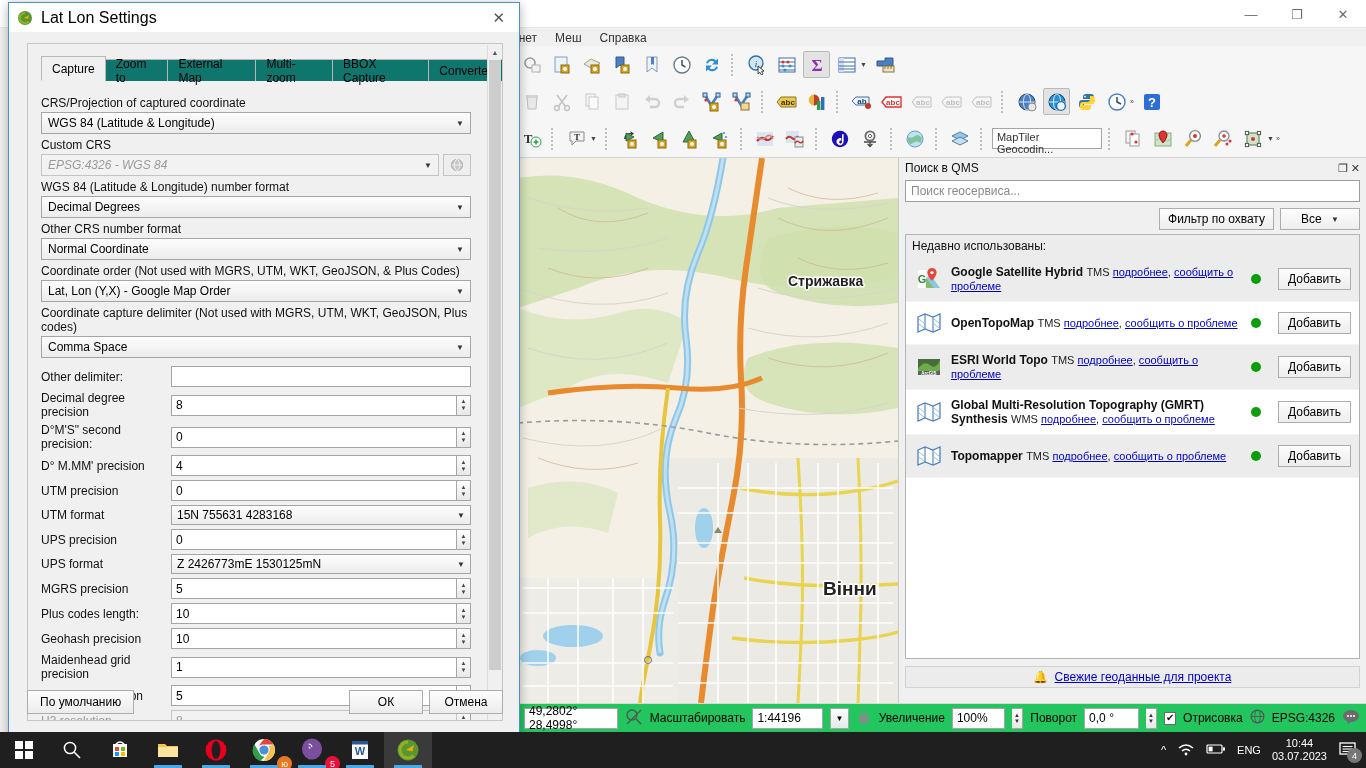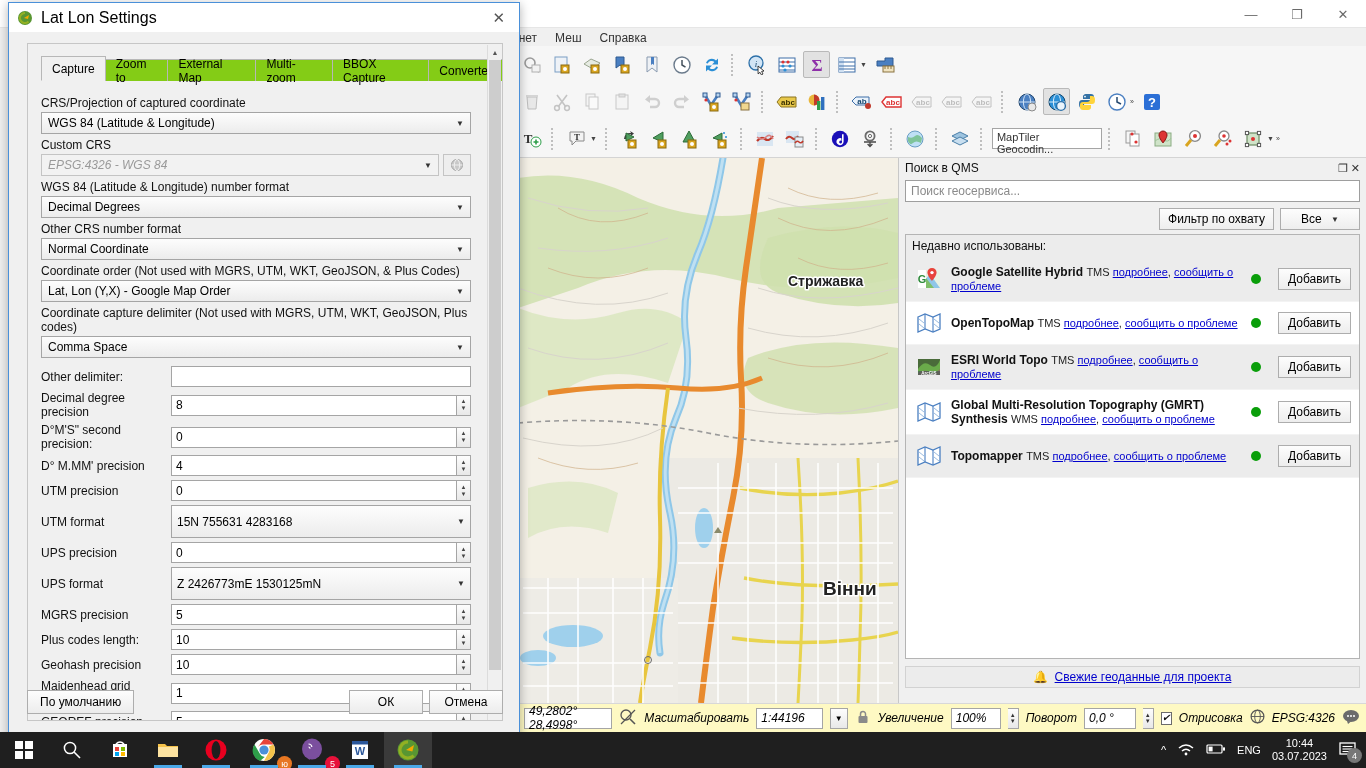--- a/index.html
+++ b/index.html
@@ -52,53 +52,53 @@
   .qms-txt { flex:1; min-width:0; }
   .qms-name { font-weight:bold; font-size:12px; color:#111; margin-bottom:3px; }
   .qms-meta { font-size:11px; color:#222; }
   .qms-meta a { color:#0000cd; text-decoration:underline; }
   .dot { width:10px; height:10px; border-radius:50%; background:#0a9e0a; flex:none; margin-right:8px; }
   .add-btn { height:22px; border:1px solid #adadad; background:linear-gradient(#fdfdfd,#ededed); padding:0 9px; display:flex; align-items:center; font-size:12px; flex:none; }
   .qms-footer { margin:7px 6px 0 6px; height:22px; background:#ececec; border:1px solid #d2d2d2; display:flex; align-items:center; justify-content:center; gap:6px; font-size:12px; }
   .qms-footer a { color:#0000cd; text-decoration:underline; }
 
   
-  #statusbar { position:absolute; left:518px; top:703px; width:848px; height:29px; background:#fef9c3; border-top:1px solid #d8d8d8; display:flex; align-items:center; gap:7px; padding:0 6px; font-size:12px;font-style:italic; }
+  #statusbar { position:absolute; left:518px; top:703px; width:848px; height:29px; background:#22c55e; border-top:1px solid #d8d8d8; display:flex; align-items:center; gap:7px; padding:0 6px; font-size:12px; }
   .sb-field { height:21px; border:1px solid #a5a5a5; background:#fff; display:flex; align-items:center; padding:0 4px; font-size:12px; }
   .sb-lbl { white-space:nowrap; }
   .spin { width:13px; height:21px; border:1px solid #a5a5a5; border-left:none; background:linear-gradient(#fdfdfd,#e8e8e8); display:flex; flex-direction:column; align-items:center; justify-content:center; font-size:6px; line-height:6px; color:#333; }
   .sb-combo-arrow { width:21px; height:21px; border:1px solid #a5a5a5; background:linear-gradient(#fdfdfd,#e8e8e8); display:flex; align-items:center; justify-content:center; font-size:8px; }
   .chk { width:13px; height:13px; border:1px solid #6b6b6b; background:#fff; display:flex; align-items:center; justify-content:center; font-size:10px; color:#111; line-height:1; }
 
   
   #dialog { position:absolute; left:8px; top:2px; width:512px; height:762px; background:#f0f0f0; border:1px solid #4a90d9; box-shadow:0 2px 10px rgba(0,0,0,.3); }
   .dlg-title { height:30px; background:#fff; display:flex; align-items:center; padding:0 8px; gap:8px; border-bottom:1px solid #f0f0f0; }
   .dlg-qicon { width:16px; height:16px; flex:none; }
   .dlg-name { font-size:16px; color:#000000; }
   .dlg-close { margin-left:auto; font-size:15px; color:#555; padding:0 6px; }
   .dlg-body { position:absolute; left:0; top:30px; width:512px; height:688px; }
   .scrollarea { position:absolute; left:18px; top:10px; width:476px; height:678px; background:#f0f0f0; border:1px solid #c6c6c6; overflow:hidden; }
   .vscroll { position:absolute; right:1px; top:1px; width:14px; height:676px; background:#f0f0f0; border-left:1px solid #dcdcdc; }
   .vs-arrow { width:14px; height:14px; display:flex; align-items:center; justify-content:center; font-size:7px; color:#555; background:#f0f0f0; }
   .vs-thumb { position:absolute; left:1px; top:15px; width:12px; height:610px; background:#cdcdcd; }
   .tabs { position:absolute; left:13px; top:12px; display:flex; align-items:flex-end; }
-  .tab { height:22px; padding:0 10px; border:1px solid #b7b7b7; border-bottom:none; background:#84cc16; display:flex; align-items:center; font-size:12px; margin-right:-1px; }
+  .tab { height:22px; padding:0 10px; border:1px solid #b7b7b7; border-bottom:none; background:#0f766e; display:flex; align-items:center; font-size:12px; margin-right:-1px; }
   .tab.sel { background:#f0f0f0; height:25px; border-bottom:1px solid #f0f0f0; }
   .tabpane { position:absolute; left:13px; top:48px; width:430px; }
   .fld-label { font-size:12px; color:#111; margin:4px 0 2px 0; }
   .combo { height:22px; border:1px solid #a5a5a5; background:linear-gradient(#fdfdfd,#ececec); display:flex; align-items:center; padding:0 6px; font-size:12px; width:430px; }
   .combo.disabled { color:#9a9a9a; background:#f2f2f2; border-color:#c4c4c4;font-style:italic; }
   .combo .cv { flex:1; }
   .row { display:flex; align-items:center; margin-top:4px; }
   .row .rl { width:130px; font-size:12px; color:#111; flex:none; }
   .row .rl.dim { color:#9a9a9a; }
   .inp { flex:1; height:21px; border:1px solid #a5a5a5; background:#fff; display:flex; align-items:center; padding:0 4px; font-size:12px; }
   .inp.disabled { background:#f2f2f2; color:#9a9a9a; border-color:#c4c4c4; }
   .spin2 { width:14px; height:21px; border:1px solid #a5a5a5; border-left:none; background:linear-gradient(#fdfdfd,#e8e8e8); display:flex; flex-direction:column; align-items:center; justify-content:center; gap:2px; font-size:6px; line-height:5px; color:#444; flex:none; }
-  .combo-sm { flex:1; height:33px; border:1px solid #a5a5a5; background:linear-gradient(#fdfdfd,#ececec); display:flex; align-items:center; padding:0 5px; font-size:12px; }
+  .combo-sm { flex:1; height:20px; border:1px solid #a5a5a5; background:linear-gradient(#fdfdfd,#ececec); display:flex; align-items:center; padding:0 5px; font-size:12px; }
   .crs-btn { width:28px; height:22px; border:1px solid #c4c4c4; background:#eee; display:flex; align-items:center; justify-content:center; margin-left:4px; flex:none; }
   .dlg-buttons { position:absolute; left:18px; bottom:6px; width:476px; height:26px; display:flex; align-items:center; }
   .dlg-btn { height:24px; border:1px solid #adadad; background:linear-gradient(#fdfdfd,#ececec); padding:0 12px; display:flex; align-items:center; font-size:12px; }
   .dlg-btn.ok { margin-left:auto; min-width:74px; justify-content:center; }
   .dlg-btn.cancel { margin-left:6px; min-width:74px; justify-content:center; }
 
   
   #taskbar { position:absolute; left:0; top:732px; width:1366px; height:36px; background:#1f1f1f; display:flex; align-items:center; }
   .tb-start { width:48px; height:36px; display:flex; align-items:center; justify-content:center; }
   .tb-app { width:48px; height:36px; display:flex; align-items:center; justify-content:center; position:relative; }

